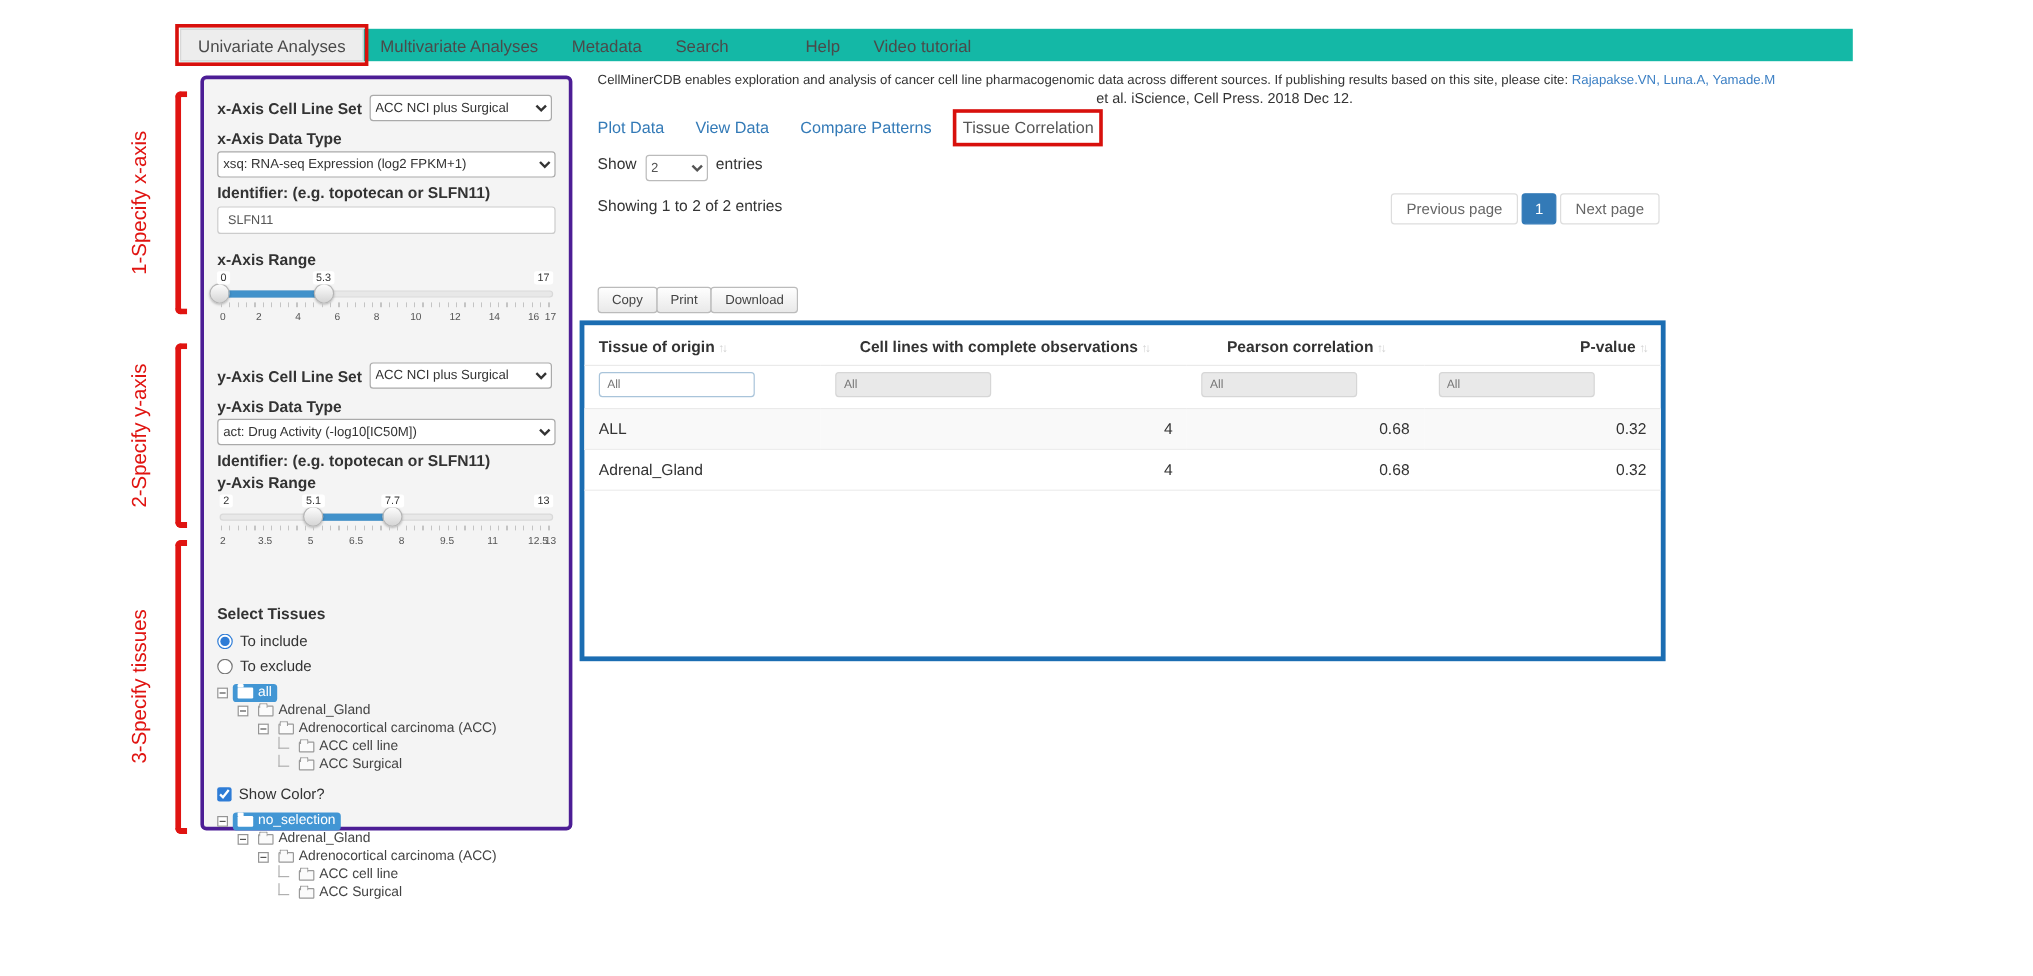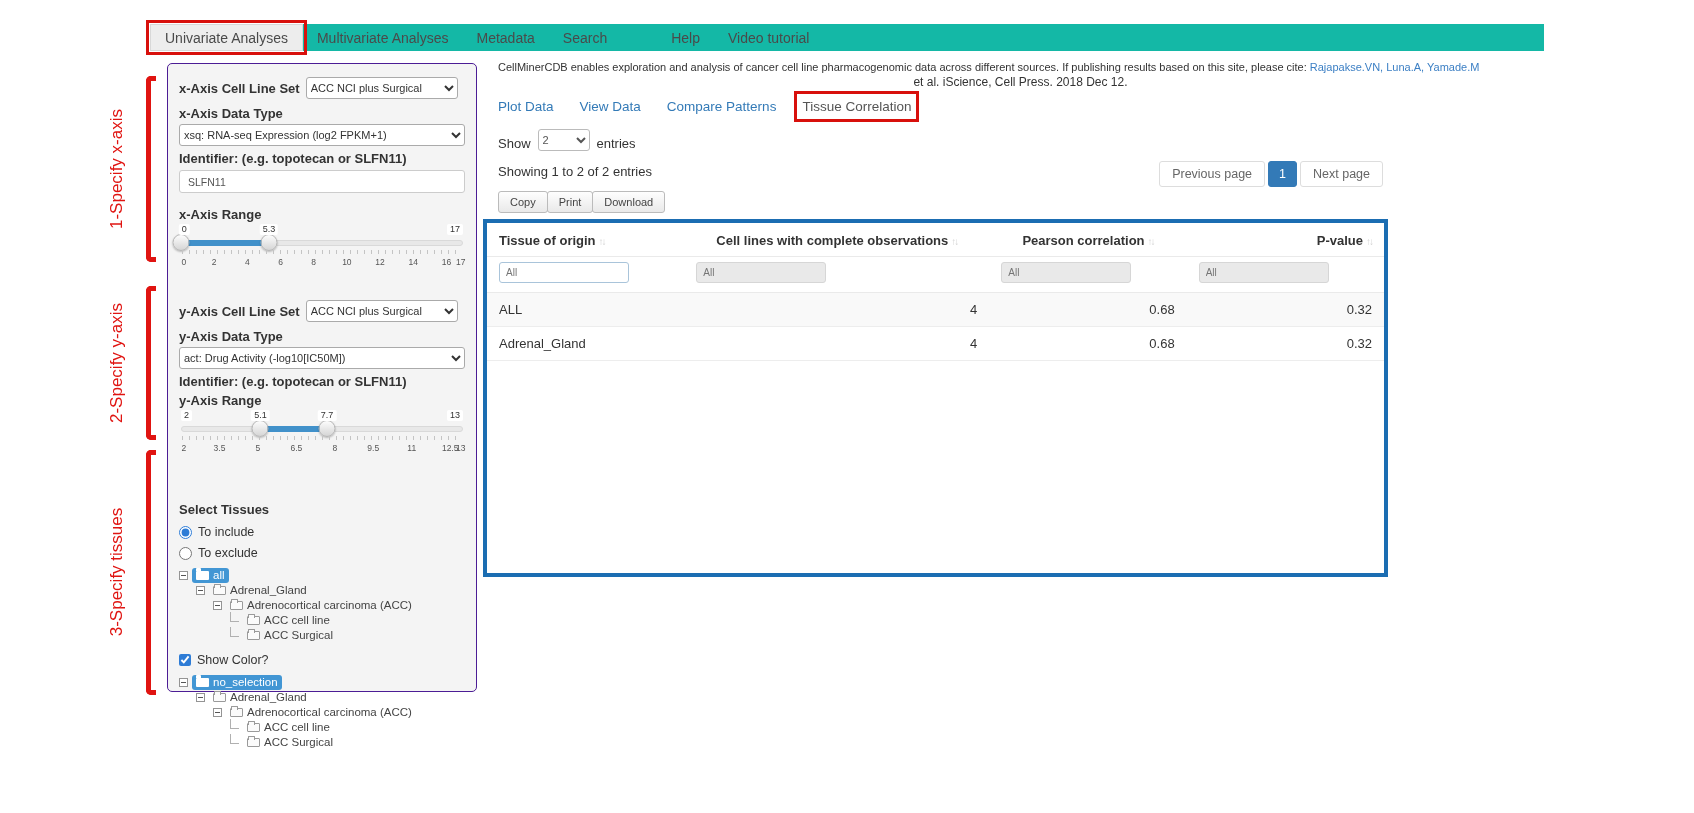--- a/index.html
+++ b/index.html
@@ -18,21 +18,21 @@
 
   
   .bracket { position:absolute; width:10px; border-left:5px solid #e01411;
              border-top:5px solid #e01411; border-bottom:5px solid #e01411;
              border-radius:5px 0 0 5px; }
   .step-label { position:absolute; transform:translate(-50%,-50%) rotate(-90deg);
                 color:#e01411; font-size:17px; font-weight:500; white-space:nowrap; }
 
   
   .sidebar { position:absolute; left:167px; top:63px; width:310px; height:629px;
-             background:#f4f4f4; border:1px solid #4c1d95; border-radius:5px;
+             background:#f4f4f4; border:3px solid #4c1d95; border-radius:5px;
              padding:13px 11px; font-size:12px; }
   .frow { display:flex; align-items:center; gap:6px; margin-bottom:7px; }
   .flabel { font-weight:bold; font-size:13px; color:#333; white-space:nowrap; }
   .sidebar select { font-size:11px; color:#333; height:22px; border:1px solid #aaa;
                     border-radius:3px; background:#fff; }
   .sel-cellline { width:152px; }
   .sel-datatype { width:100%; margin:3px 0 5px; }
   .txt-input { width:100%; height:23px; border:1px solid #ccc; border-radius:3px;
                background:#fff; font-size:10.5px; color:#555; padding:0 8px;
                font-family:"Liberation Sans", sans-serif; margin:4px 0 10px; }
@@ -86,34 +86,34 @@
 
   
   .main { position:absolute; left:498px; top:60px; width:1045px; }
   .intro { font-size:11px; line-height:14px; color:#333; }
   .intro a, .link { color:#3b7fc4; text-decoration:none; cursor:pointer; }
   .intro-line2 { text-align:center; font-size:12px; line-height:14px; margin-top:1px; }
   .tabs { display:flex; gap:26px; margin-top:10px; }
   .tab { font-size:13.5px; color:#337ab7; cursor:pointer; white-space:nowrap; }
   .tab.active { color:#555; }
   .tab.red-box { outline:3px solid #d8100c; outline-offset:5px; }
-  .show-row { display:flex; align-items:flex-end; gap:7px; margin-top:15px; font-size:13px; color:#333; }
+  .show-row { display:flex; align-items:flex-start; gap:7px; margin-top:15px; font-size:13px; color:#333; }
   .show-row select { width:52px; height:22px; font-size:11px; border:1px solid #bbb;
                      border-radius:3px; background:#fff; color:#555; }
   .showing-text { margin-top:13px; font-size:13px; color:#333; }
   .pagination { position:absolute; top:101px; right:160px; display:flex; gap:3px; font-size:12.5px; }
   .page-btn { border:1px solid #ddd; background:#fff; color:#666; padding:5px 12px;
               border-radius:3px; cursor:pointer; }
   .page-num { background:#337ab7; color:#fff; padding:5px 10px; border-radius:3px;
               border:1px solid #337ab7; cursor:pointer; }
   .export-row { display:flex; margin-top:12px; }
   .export-btn { font-size:11px; color:#444; padding:4px 11px; border:1px solid #bbb;
                 background:linear-gradient(#fefefe,#e9e9e9); border-radius:3px;
-                margin-right:-1px; cursor:pointer; }
-  .table-wrap { margin-left:-15px; margin-top:6px; width:905px; height:358px;
+                margin-right:-1px; cursor:pointer;margin-top:48px; }
+  .table-wrap { margin-left:-15px; margin-top:6px; width:905px; height:284px;
                 border:4px solid #1b6db2; background:#fff; }
   table.dt { width:100%; border-collapse:collapse; table-layout:fixed; }
   .dt th { font-size:13px; font-weight:bold; color:#333; padding:10px 12px 8px;
            border-bottom:1px solid #eaeaea; white-space:nowrap; }
   .sort-icon { color:#d2d2d2; font-size:10px; margin-left:3px; letter-spacing:-2px; }
   .dt .filter-cell { padding:5px 12px 9px; border-bottom:1px solid #eaeaea; }
   .filter-input { width:130px; height:21px; border-radius:3px; font-size:10px;
                   padding:0 6px; font-family:"Liberation Sans", sans-serif; }
   .filter-input.white { background:#fff; border:1px solid #a9c4da; }
   .filter-input.gray { background:#e9e9e9; border:1px solid #d6d6d6; color:#777; }

